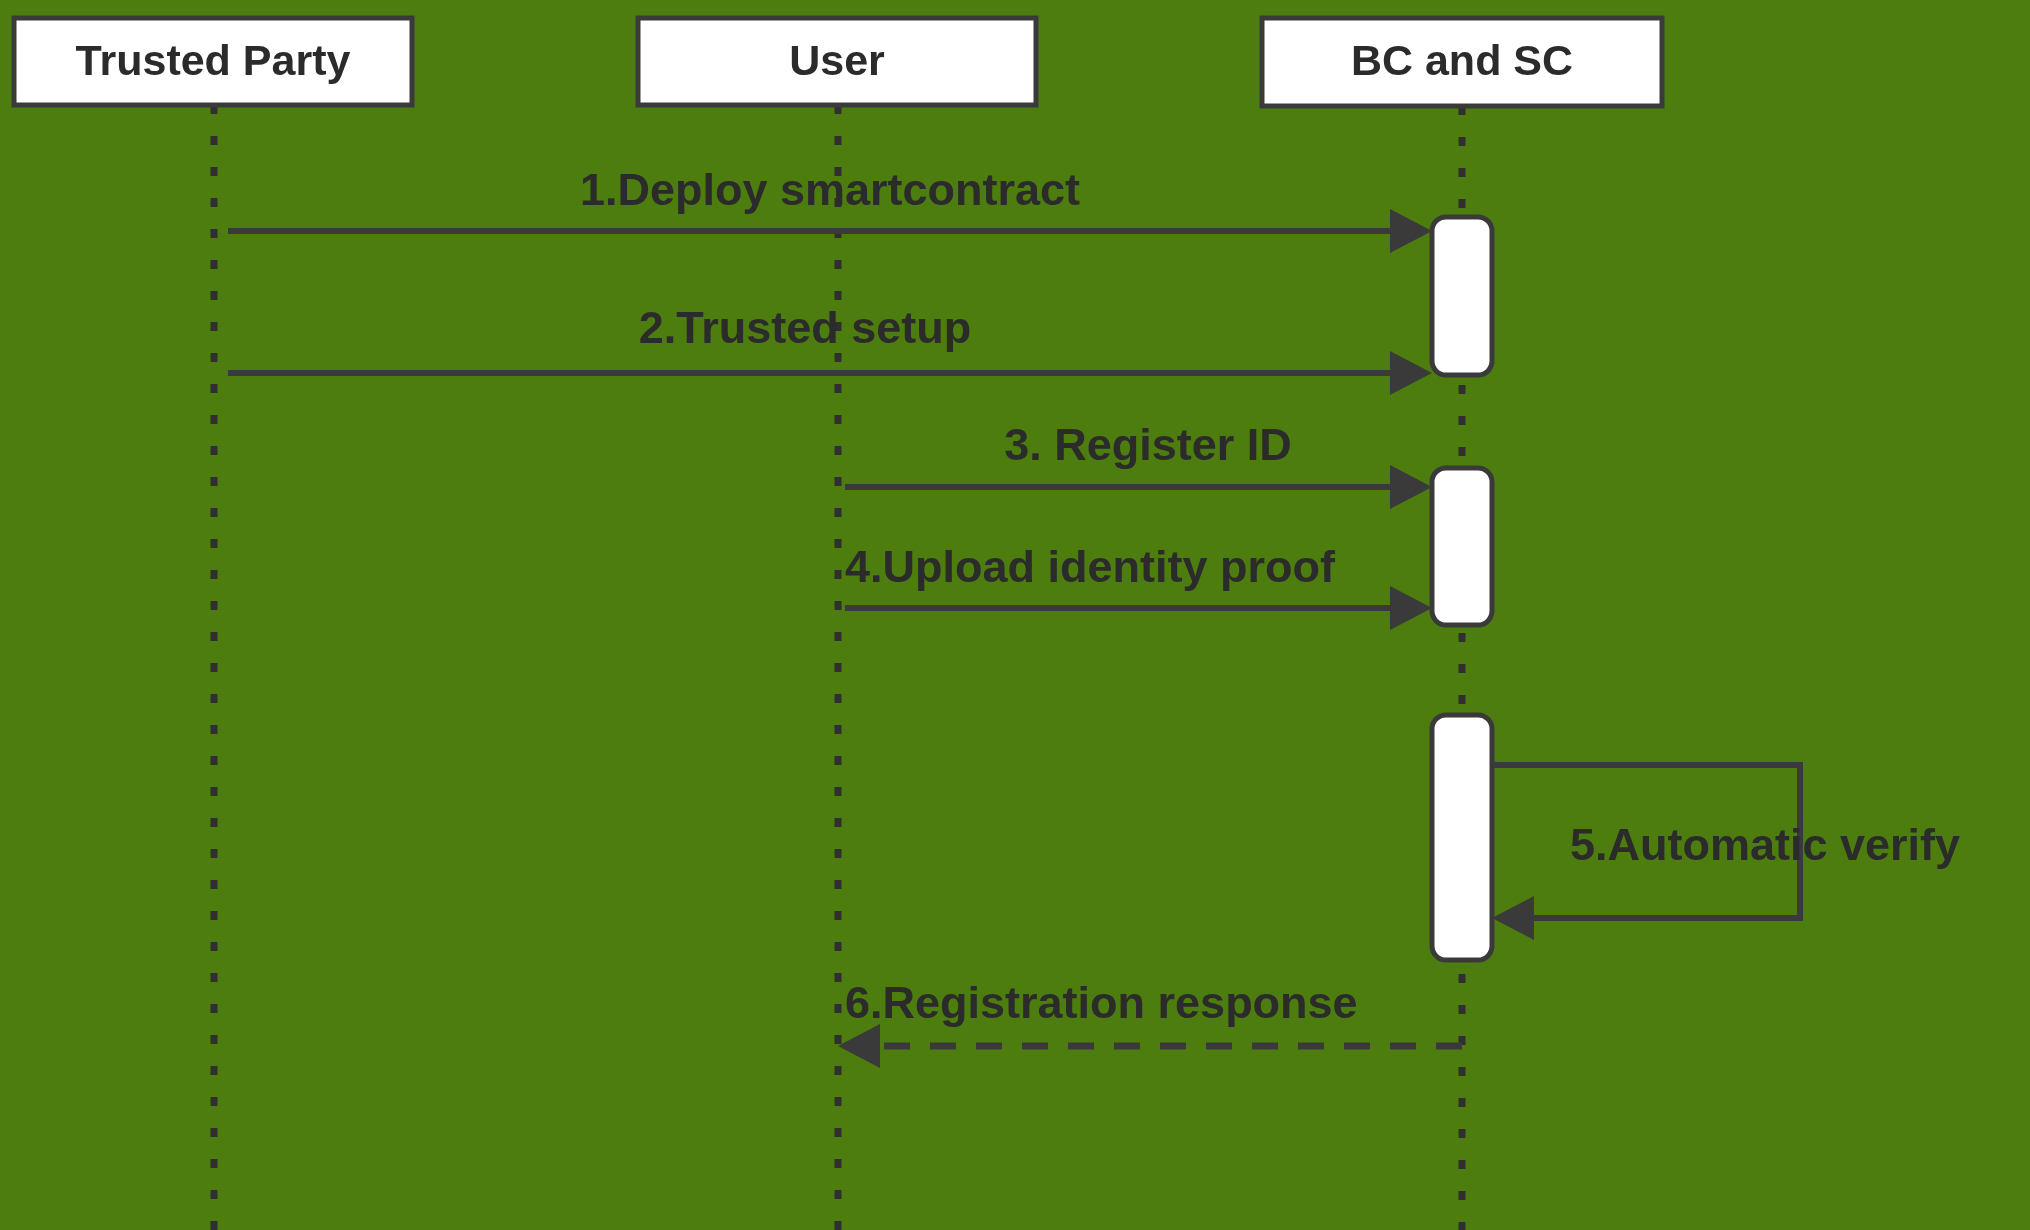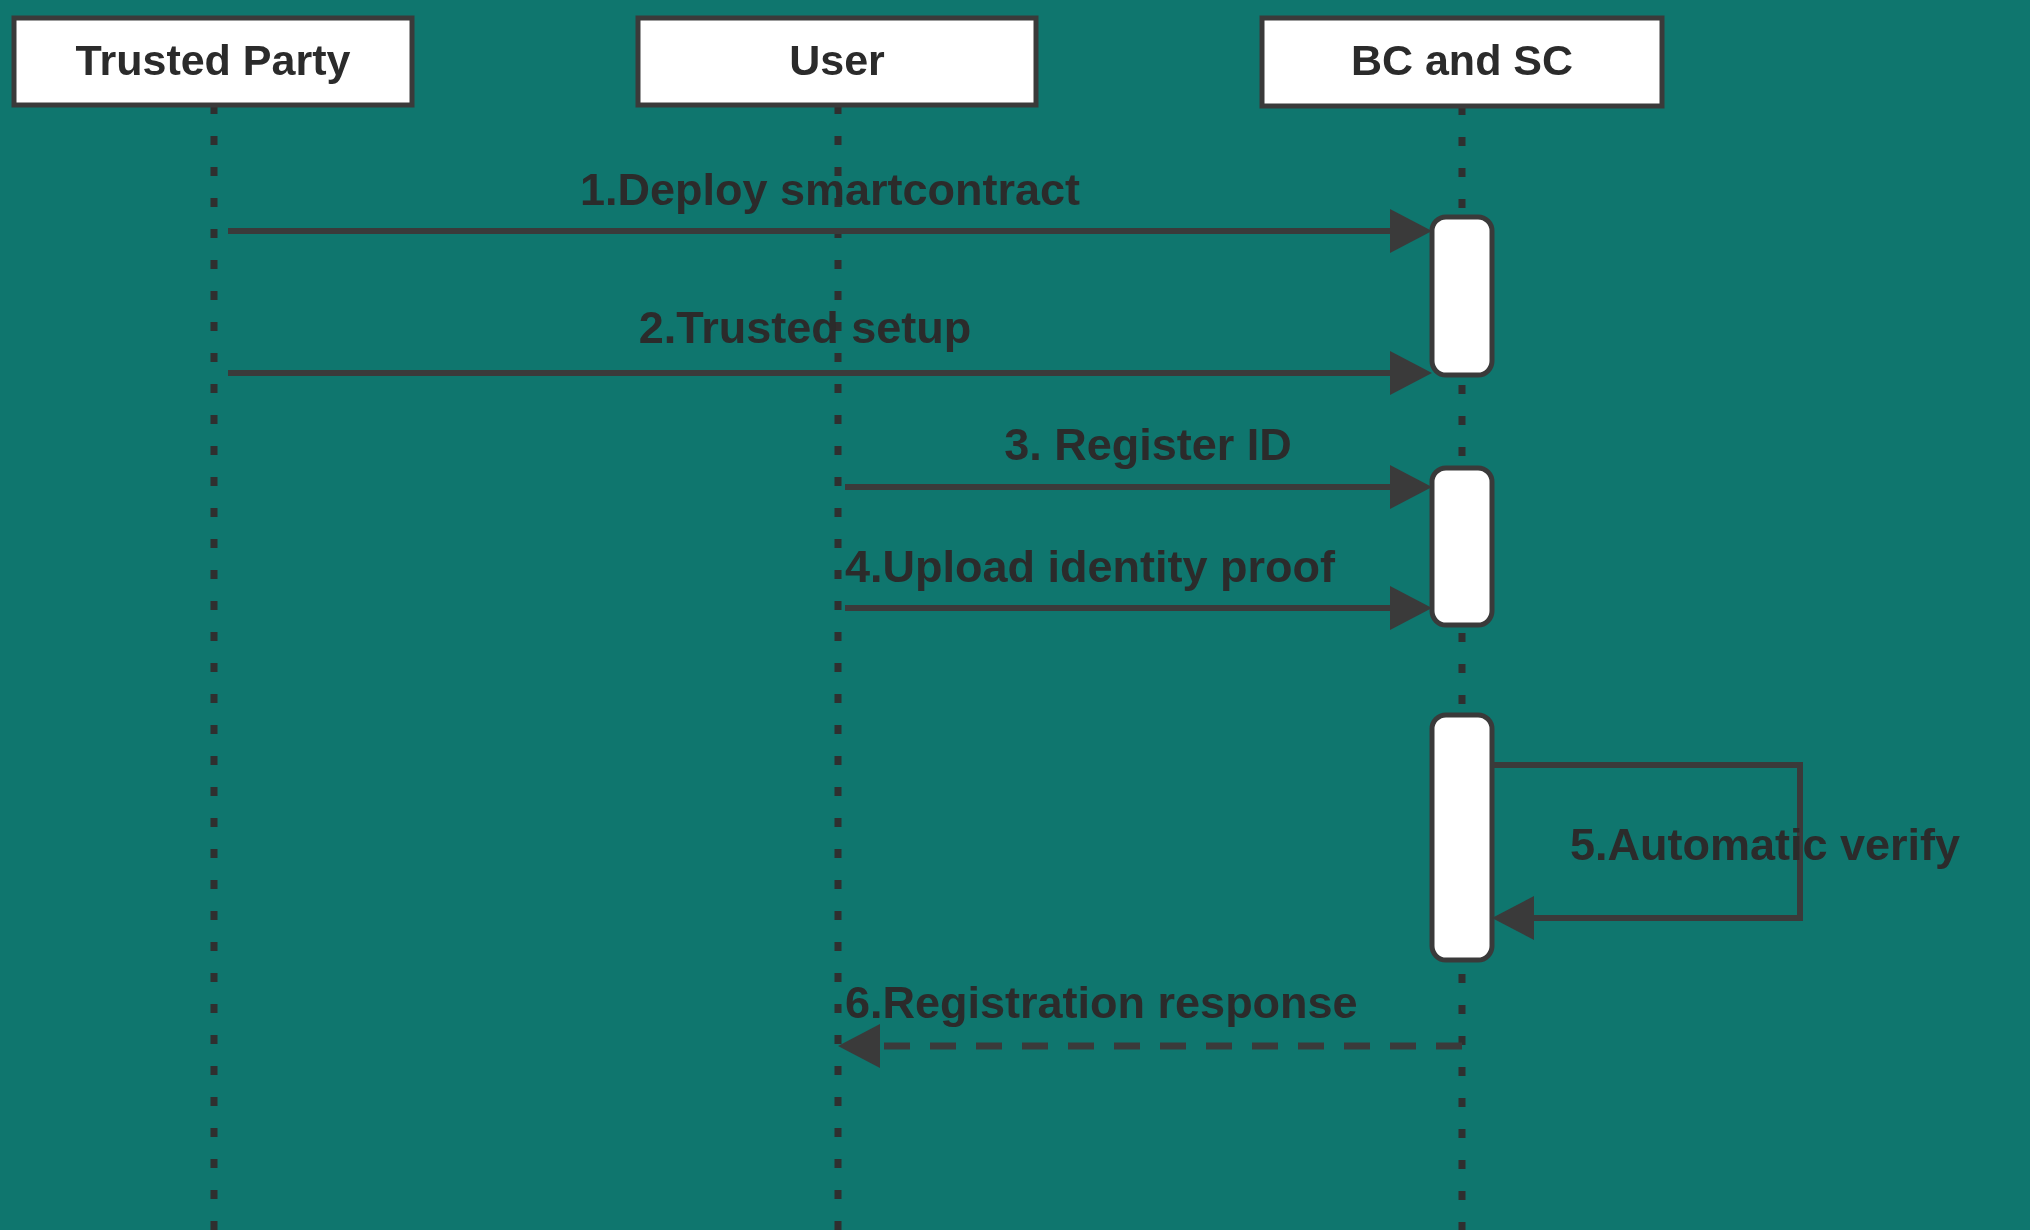--- a/index.html
+++ b/index.html
@@ -8,21 +8,21 @@
     padding: 0;
     background: #ffffff;
   }
   body {
     font-family: "Liberation Sans", sans-serif;
   }
   #diagram-root {
     position: relative;
     width: 2030px;
     height: 1230px;
-    background: #0f766e;
+    background: #4d7c0f;
     overflow: hidden;
   }
   #diagram-svg {
     position: absolute;
     top: 0;
     left: 0;
     width: 2030px;
     height: 1230px;
   }
   .lifeline-header-box {

